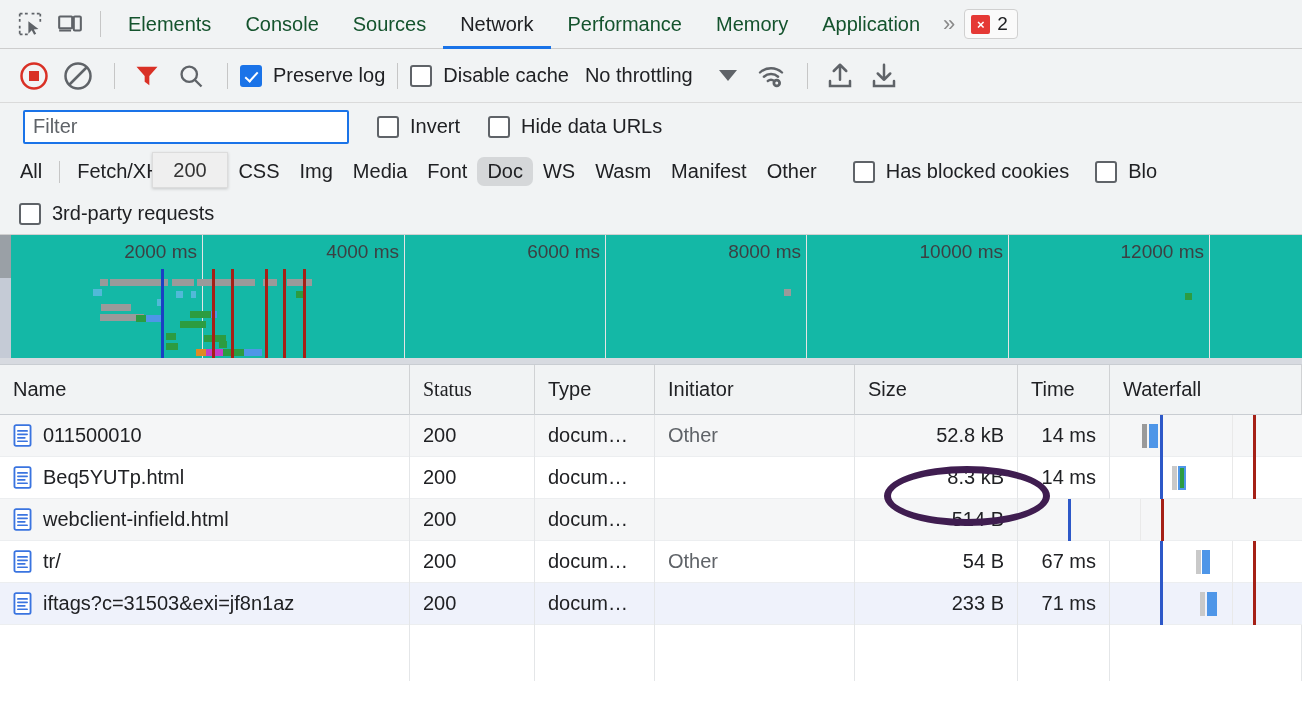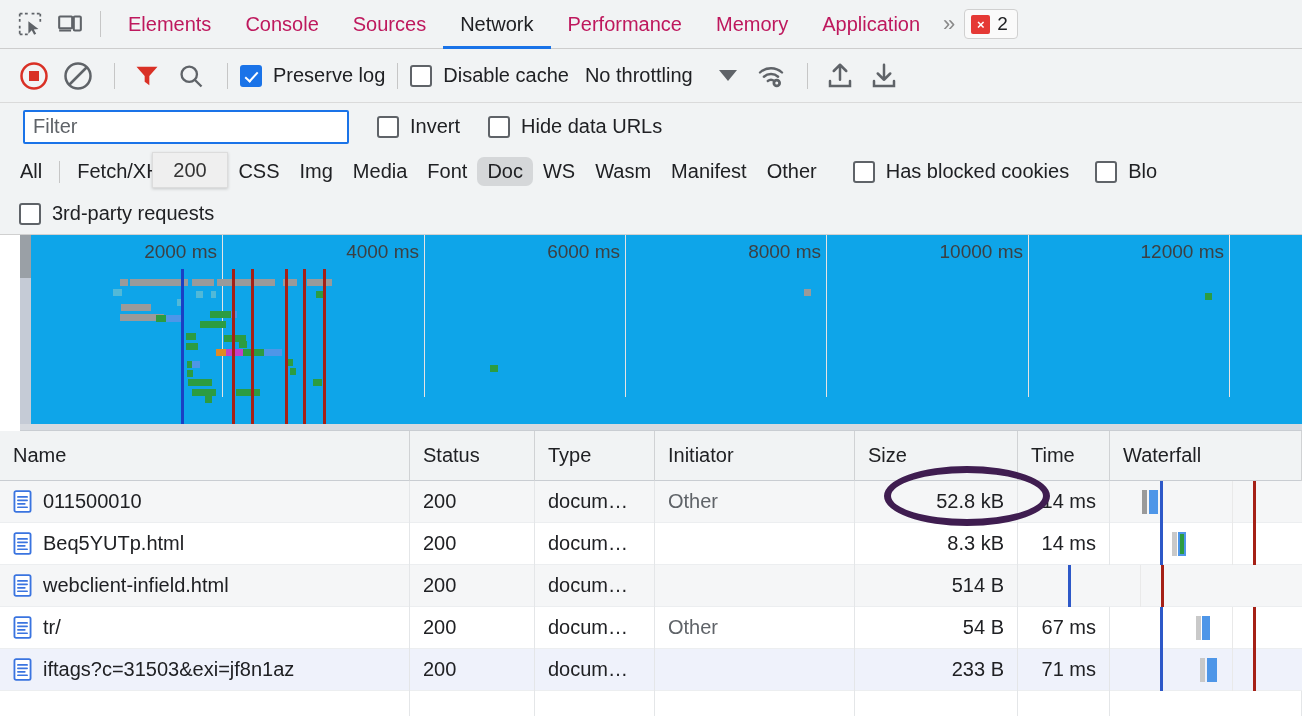--- a/index.html
+++ b/index.html
@@ -21,21 +21,21 @@
     border-bottom: 1px solid #cdcdcd;
     padding-left: 10px;
   }
   .tb-icon {
     width: 40px; height: 40px;
     display: flex; align-items: center; justify-content: center;
     cursor: pointer;
   }
   .tb-sep { width: 1px; height: 26px; background: #c6c6c6; margin: 0 10px; }
   .tab {
-    font-size: 20px; color: #be185d;
+    font-size: 20px; color: #14532d;
     padding: 0 17px; height: 49px;
     display: flex; align-items: center;
     cursor: pointer; white-space: nowrap;
     position: relative;
   }
   .tab.selected { color: #202124; }
   .tab.selected::after {
     content: ""; position: absolute; left: 0; right: 0; bottom: 0;
     height: 3px; background: #1a73e8;
   }
@@ -142,25 +142,24 @@
     display: flex; align-items: center;
     height: 42px;
     background: #f1f3f4;
     padding-left: 19px;
     border-bottom: 1px solid #d0d0d0;
   }
 
   
   .overview {
     position: relative;
-    height: 196px;
-    background: #0ea5e9;
+    height: 130px;
+    background: #14b8a6;
     border-bottom: 1px solid #c9cdd2;
     overflow: hidden;
-    margin-left: 20px;
   }
   .ov-ruler {
     position: relative; height: 34px;
     border-bottom: 0px solid transparent;
   }
   .ov-tick {
     position: absolute; top: 0; bottom: -128px;
     border-left: 1px solid #e4e4e4;
   }
   .ov-tick span {
@@ -474,21 +473,21 @@
         <div class="ovline" style="left: 303px; background: rgb(165, 32, 22);"></div>
       </div>
     <div class="ov-leftgrip"></div>
     <div class="ov-dim"></div>
     <div class="ov-bottomedge"></div>
   </div>
 
   <div class="tablewrap">
     <div class="thead" id="thead">
         <div class="th" style="width: 410px;">Name</div>
-        <div class="th" style="width: 125px;">Status</div>
+        <div class="th" style="width: 125px; font-family: Liberation Serif, serif;">Status</div>
         <div class="th" style="width: 120px;">Type</div>
         <div class="th" style="width: 200px;">Initiator</div>
         <div class="th" style="width: 163px;">Size</div>
         <div class="th" style="width: 92px;">Time</div>
         <div class="th" style="flex: 1 1 0%;">Waterfall</div>
       </div>
     <div id="tbody">
         <div class="trow odd">
           <div class="td namecell" style="width: 410px;">
             <svg class="doc-ico" viewBox="0 0 16 20">

